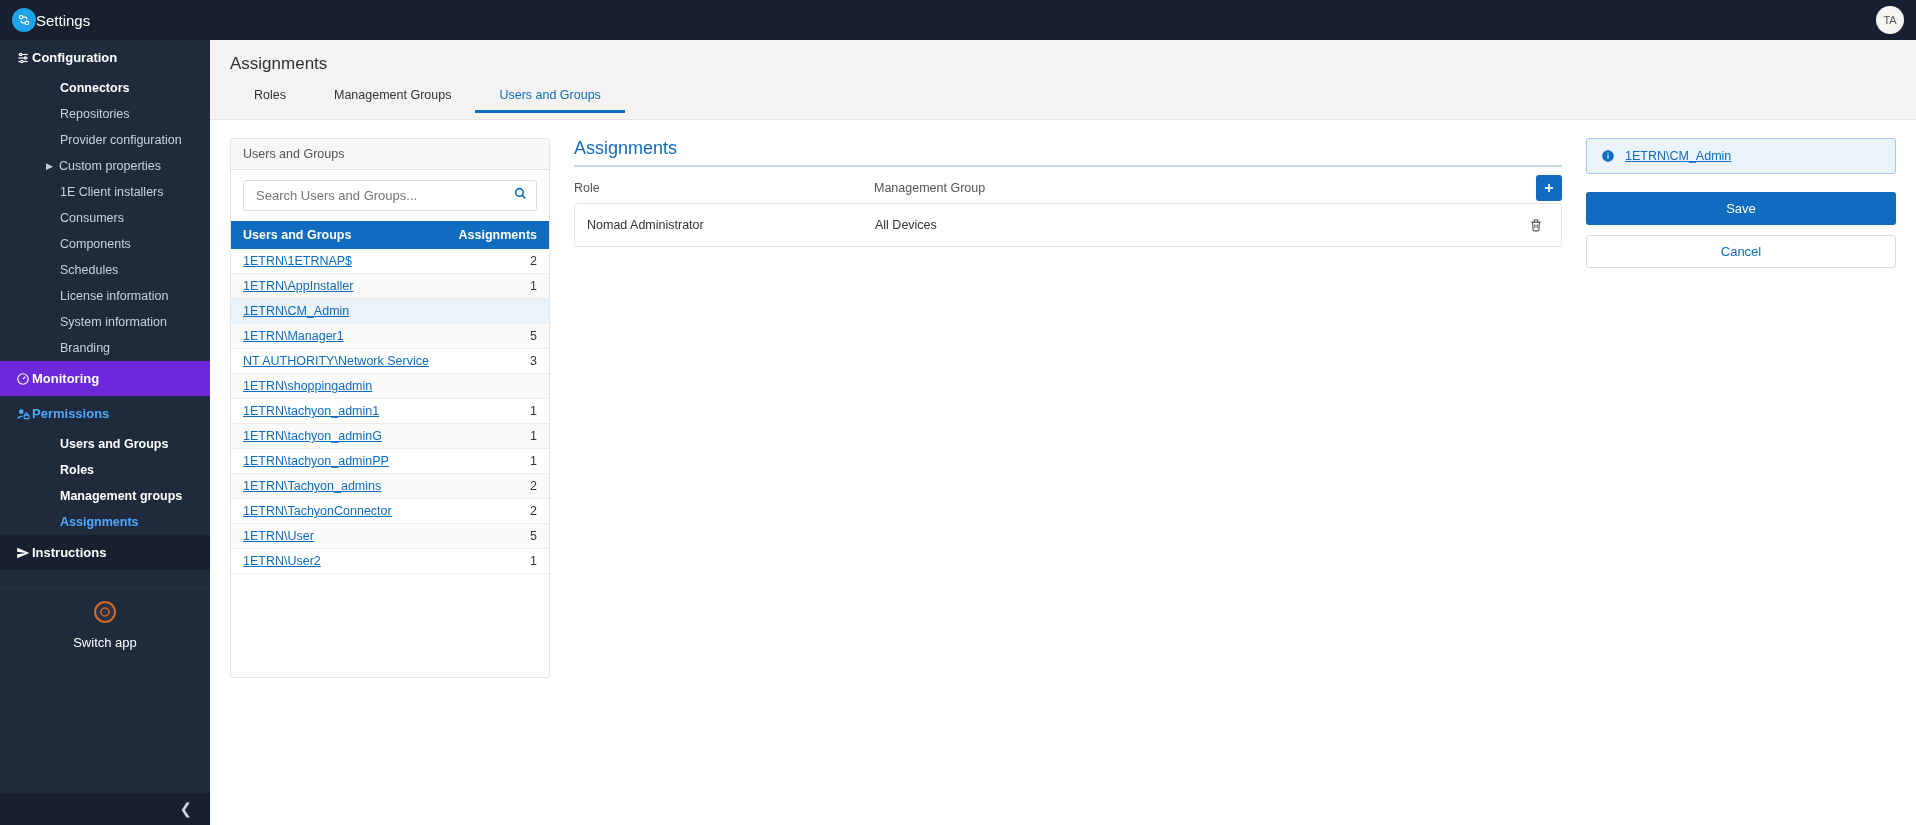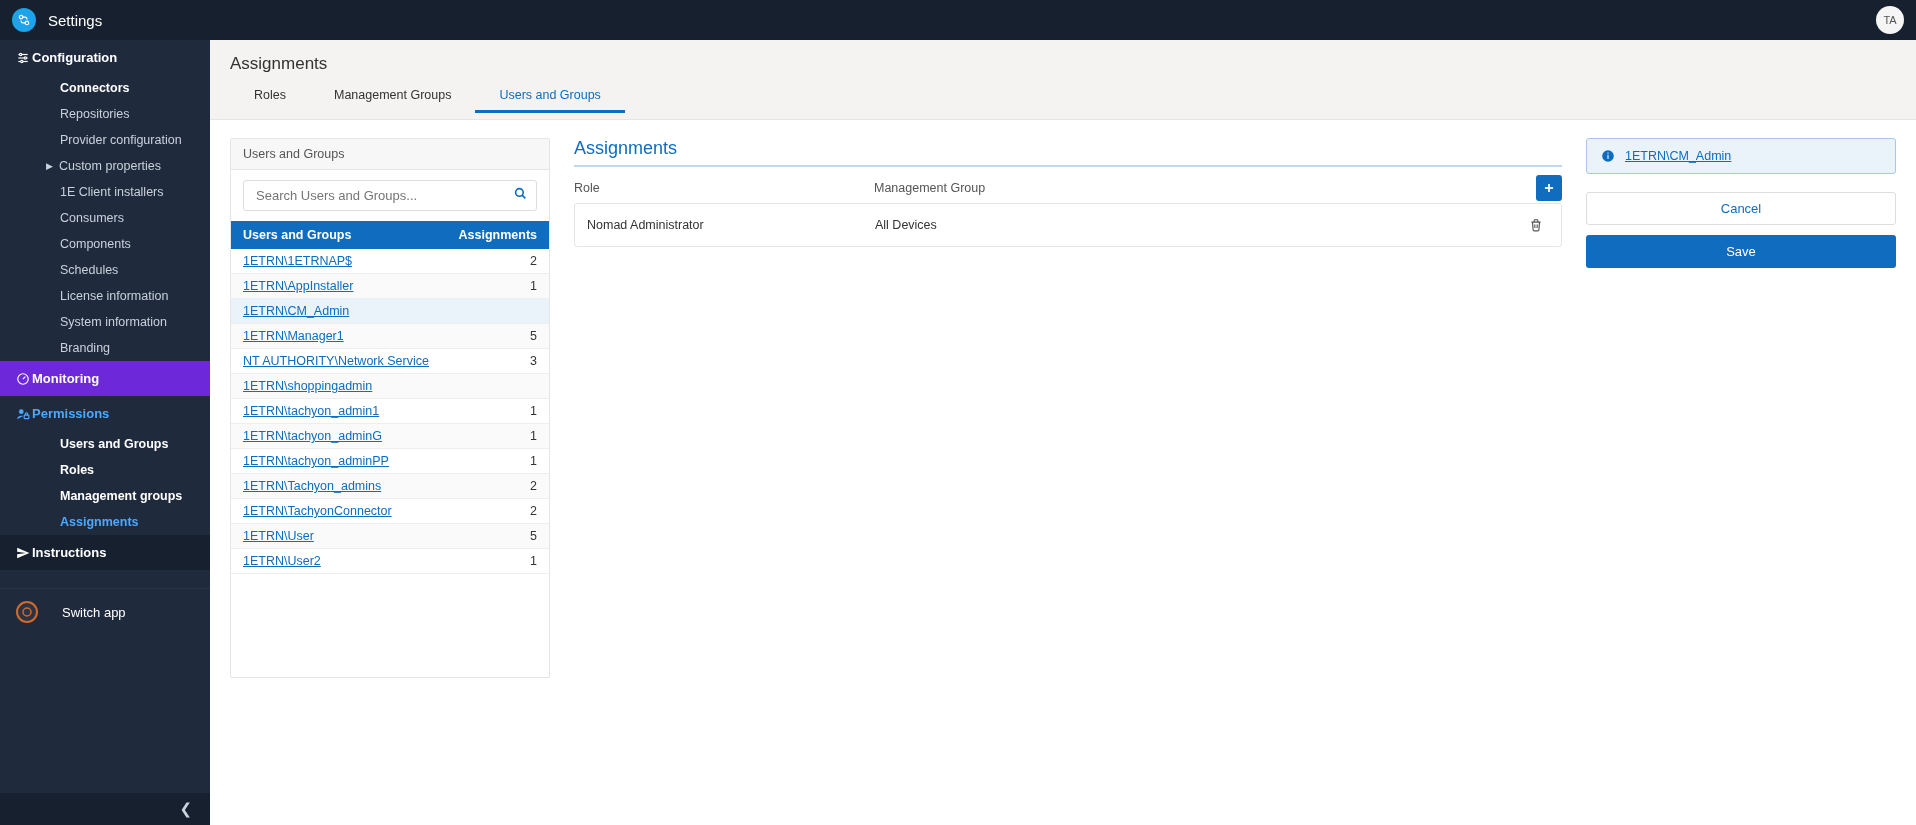--- a/index.html
+++ b/index.html
@@ -1,40 +1,40 @@
 <!DOCTYPE html>
 <html><head>
 <meta charset="utf-8">
 <style>
 * { box-sizing: border-box; margin: 0; padding: 0; }
 body { font-family: -apple-system, BlinkMacSystemFont, "Segoe UI", Arial, sans-serif; font-size: 13px; color: #333; background: #fff; overflow: hidden; }
 .app { display: flex; flex-direction: column; height: 825px; width: 1916px; }
 
 
 .topbar { height: 40px; background: #16202f; display: flex; align-items: center; padding: 0 12px; color: #fff; justify-content: space-between; }
-.topbar-left { display: flex; align-items: center; gap: 12px; }
+.topbar-left { display: flex; align-items: center; }
 .logo-icon { width: 24px; height: 24px; background: #1da3e8; border-radius: 50%; display: flex; align-items: center; justify-content: center; font-size: 14px; }
 .topbar-title { font-size: 15px; font-weight: 400; }
 .avatar { width: 28px; height: 28px; border-radius: 50%; background: #f5f5f5; color: #555; display: flex; align-items: center; justify-content: center; font-size: 11px; font-weight: 500; }
 
 
 .body { display: flex; flex: 1; min-height: 0; }
 
 
 .sidebar { width: 210px; background: #1f2a3c; color: #c9d1dc; display: flex; flex-direction: column; position: relative; }
 .side-section { }
 .side-head { display: flex; align-items: center; padding: 10px 16px; font-size: 13px; font-weight: 600; color: #fff; cursor: pointer; }
 .side-head.active { color: #4ea8ff; }
 .side-head .icn { width: 16px; text-align: center; font-size: 13px; }
 .side-sub { padding-left: 44px; }
 .side-sub .item { padding: 6px 10px 6px 16px; font-size: 12.5px; color: #c9d1dc; cursor: pointer; display: flex; align-items: center; gap: 6px; }
 .side-sub .item.bold { font-weight: 600; color: #fff; }
 .side-sub .item.active { color: #4ea8ff; font-weight: 600; }
 .side-sub .item .caret { font-size: 9px; margin-left: -14px; }
-.switch-app { display: flex; align-items: center; gap: 24px; padding: 12px 16px; font-size: 13px; font-weight: 500; color: #fff; border-top: 1px solid rgba(255,255,255,0.05); cursor: pointer; margin-top: 18px; }
+.switch-app { display: flex; align-items: center; gap: 12px; padding: 12px 16px; font-size: 13px; font-weight: 500; color: #fff; border-top: 1px solid rgba(255,255,255,0.05); cursor: pointer; margin-top: 18px; flex-direction: column; }
 .switch-icon { width: 22px; height: 22px; border-radius: 50%; background: #2c3344; border: 2px solid #d16a2a; display: flex; align-items: center; justify-content: center; font-size: 10px; color: #d16a2a; }
 .collapse-bar { height: 32px; background: #16202f; display: flex; align-items: center; justify-content: flex-end; padding: 0 18px; color: #c9d1dc; cursor: pointer; font-size: 15px; }
 
 
 .main { flex: 1; display: flex; flex-direction: column; background: #fff; min-width: 0; }
 .page-header { background: #f4f3f2; border-bottom: 1px solid #e5e5e5; padding: 14px 20px 6px 20px; }
 .page-title { font-size: 17px; font-weight: 500; color: #333; margin-bottom: 4px; }
 .tabs { display: flex; gap: 0; margin-top: 6px; }
 .tab { padding: 8px 24px; font-size: 12.5px; color: #333; cursor: pointer; border-bottom: 3px solid transparent; }
 .tab.active { border-bottom-color: #0f6cbf; color: #0f6cbf; font-weight: 500; }
@@ -342,19 +342,19 @@
           <div class="info-box">
             <span class="iicon">
               <svg width="14" height="14" viewBox="0 0 24 24" fill="currentColor">
                   <circle cx="12" cy="12" r="10"></circle>
                   <rect x="11" y="10" width="2" height="7" fill="#eaf2fa"></rect>
                   <rect x="11" y="6" width="2" height="2" fill="#eaf2fa"></rect>
                 </svg>
             </span>
             <a href="#">1ETRN\CM_Admin</a>
           </div>
+          <div class="btn btn-primary">Save</div>
           <div class="btn btn-secondary">Cancel</div>
-          <div class="btn btn-primary">Save</div>
         </div>
       </div>
     </div>
   </div>
 </div>
 
 </body></html>

